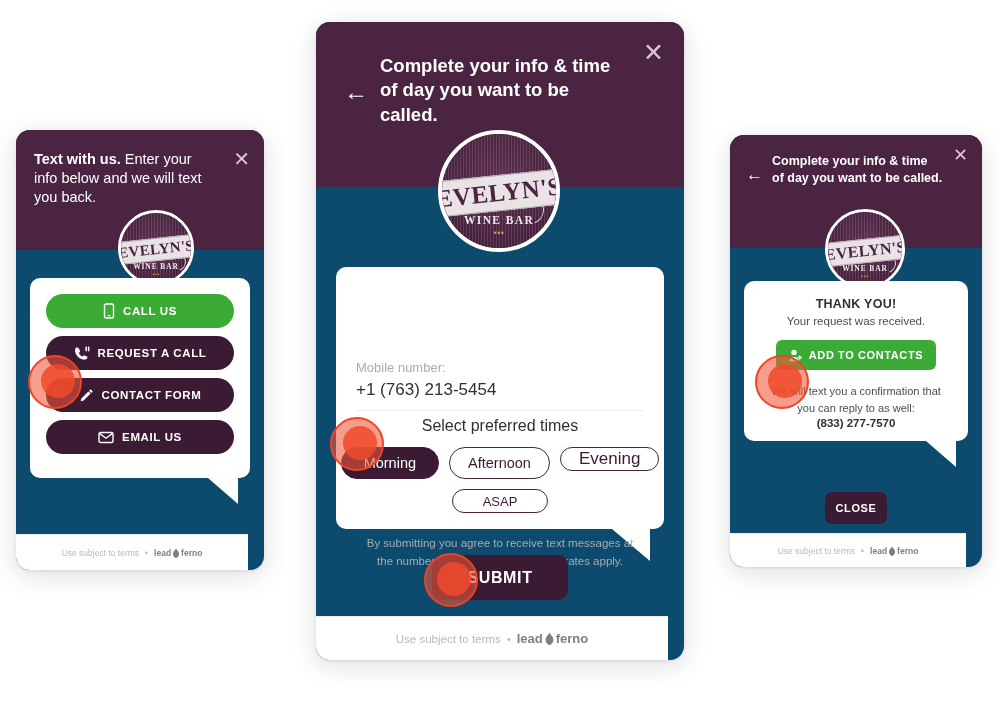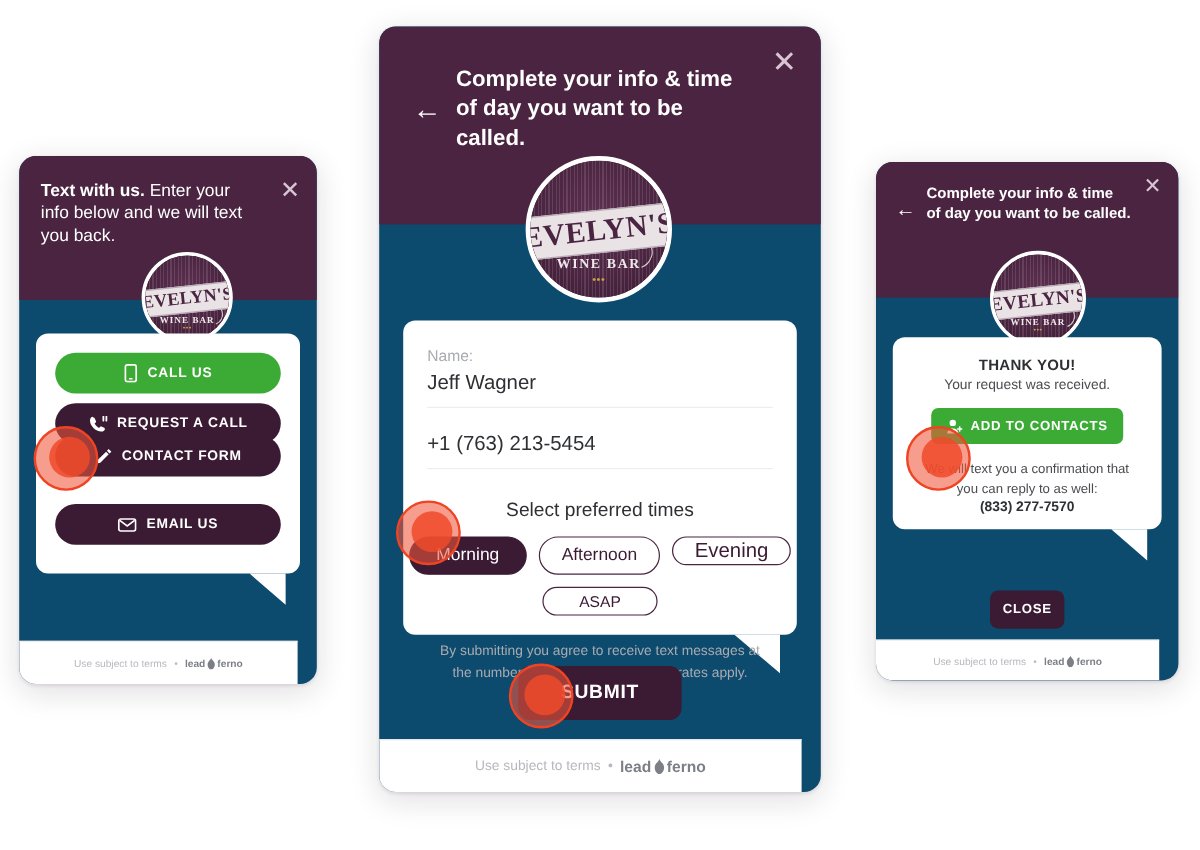--- a/index.html
+++ b/index.html
@@ -236,21 +236,21 @@
         <span class="ic">
           <svg width="16" height="15" viewBox="0 0 16 15" fill="#fff">
             <path d="M3.2 1.2C2.2 1.2 1 2.4 1 4.2 1 9 5.6 13.6 10.4 13.6c1.8 0 3-1.2 3-2.2 0-.4-.2-.7-.6-.9l-2.3-1c-.4-.2-.8-.1-1.1.2l-.9 1c-1.6-.8-2.9-2.1-3.7-3.7l1-.9c.3-.3.4-.7.2-1.1l-1-2.3c-.2-.4-.5-.5-.9-.5z"></path>
             <rect x="11.4" y="0.6" width="1.5" height="4.6" rx=".5"></rect>
             <rect x="13.9" y="0.6" width="1.5" height="4.6" rx=".5"></rect>
           </svg>
         </span>
         <span>REQUEST A CALL</span>
       </div>
 
-      <div class="pill dark" style="position:absolute;left:16px;top:85px;width:188px;height:34px;font-size:11.5px;">
+      <div class="pill dark" style="position:absolute;left:16px;top:100px;width:188px;height:34px;font-size:11.5px;">
         <span class="ic">
           <svg width="15" height="15" viewBox="0 0 15 15" fill="#fff">
             <path d="M11.6 1.2l2.2 2.2-1.5 1.5-2.2-2.2z"></path>
             <path d="M9.4 3.4l2.2 2.2-7 7-2.9.7.7-2.9z"></path>
           </svg>
         </span>
         <span>CONTACT FORM</span>
       </div>
 
       <div class="pill dark" style="position:absolute;left:16px;top:142px;width:188px;height:34px;font-size:11.5px;">
@@ -301,26 +301,23 @@
       <div class="logo-ribbon">
         <span class="logo-name" style="font-size:25px;">EVELYN'S</span>
       </div>
       <div class="logo-sub" style="font-size:11.5px;">WINE BAR</div>
       <div class="logo-grapes" style="font-size:9px;">•••</div>
     </div>
 
     <div class="card" style="left:20px;top:245px;width:328px;height:262px;">
       <div class="card-tail" style="right:14px;bottom:-32px;border-width:32px 0 0 38px;border-color:#ffffff transparent transparent transparent;"></div>
 
-      <div class="field" style="position:absolute;left:20px;top:22px;width:288px;padding-bottom:10px;">
-        <div class="field-label" style="font-size:13px;margin-bottom:5px;">Name:</div>
-        <div class="field-value" style="font-size:17px;">Jeff Wagner</div>
-      </div>
 
       <div class="field" style="position:absolute;left:20px;top:93px;width:288px;padding-bottom:10px;">
+        <div class="field-label" style="font-size:13px;margin-bottom:5px;">Mobile number:</div>
         <div class="field-value" style="font-size:17px;">+1 (763) 213-5454</div>
       </div>
 
       <div class="section-title" style="position:absolute;left:0;right:0;top:150px;font-size:16px;">Select preferred times</div>
 
       <div class="chiprow" style="position:absolute;left:14px;right:14px;top:180px;gap:10px;">
         <div class="chip sel" style="height:32px;padding:0 22px;font-size:14.5px;">
           <span>Morning</span>
         </div>
         <div class="chip" style="height:32px;padding:0 18px;font-size:14.5px;">

